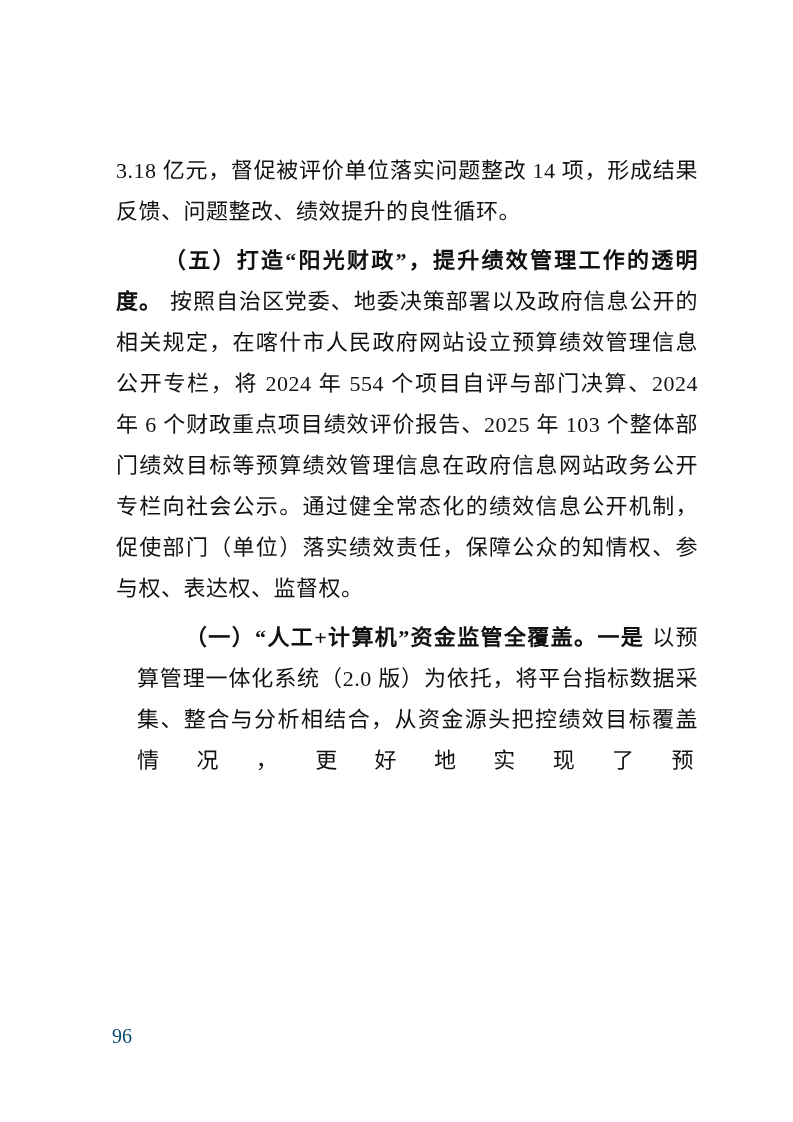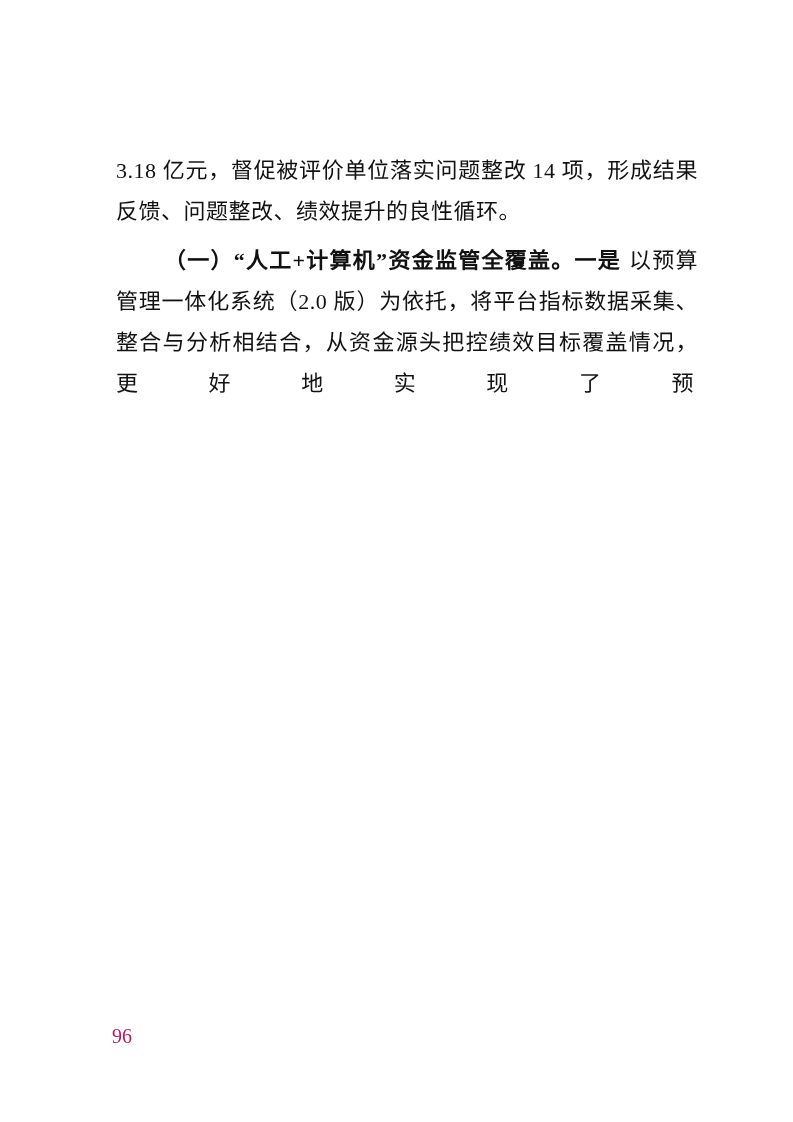--- a/index.html
+++ b/index.html
@@ -21,51 +21,52 @@
   }
   .para {
     font-size: 22px;
     line-height: 41px;
     text-align: justify;
     text-justify: inter-ideograph;
     text-indent: 2em;
     letter-spacing: 0.5px;
   }
   .para.no-indent { text-indent: 0; }
-  .para.justify-last { text-align-last: justify; }
+  .para.justify-last { text-align-last: justify; margin-left: 21px; }
   .para-lead {
     font-weight: bold;
     letter-spacing: 0.5px;
   }
   .section-heading {
     font-size: 22px;
     line-height: 41px;
     font-weight: bold;
     font-family: "Liberation Sans", "DejaVu Sans", sans-serif;
     text-indent: 2.4em;
     letter-spacing: 1px;
   }
   .page-number {
     position: absolute;
     left: 100px;
     top: 1012px;
     font-size: 20px;
     line-height: 24px;
-    color: #be185d;
+    color: #0c4a6e;
   }
 </style>
 </head>
 <body>
 
 <div class="page">
   <div class="content">
 
     <p class="para no-indent">3.18 亿元，督促被评价单位落实问题整改 14 项，形成结果反馈、问题整改、绩效提升的良性循环。</p>
 
 
+    <p class="para"><span class="para-lead">（五）打造“阳光财政”，提升绩效管理工作的透明度。</span><span>按照自治区党委、地委决策部署以及政府信息公开的相关规定，在喀什市人民政府网站设立预算绩效管理信息公开专栏，将 2024 年 554 个项目自评与部门决算、2024 年 6 个财政重点项目绩效评价报告、2025 年 103 个整体部门绩效目标等预算绩效管理信息在政府信息网站政务公开专栏向社会公示。通过健全常态化的绩效信息公开机制，促使部门（单位）落实绩效责任，保障公众的知情权、参与权、表达权、监督权。</span></p>
 
 
     <p class="para justify-last"><span class="para-lead">（一）“人工+计算机”资金监管全覆盖。一是</span><span>以预算管理一体化系统（2.0 版）为依托，将平台指标数据采集、整合与分析相结合，从资金源头把控绩效目标覆盖情况，更好地实现了预</span></p>
 
   </div>
 
   <div class="page-number">96</div>
 </div>
 
 </body></html>

